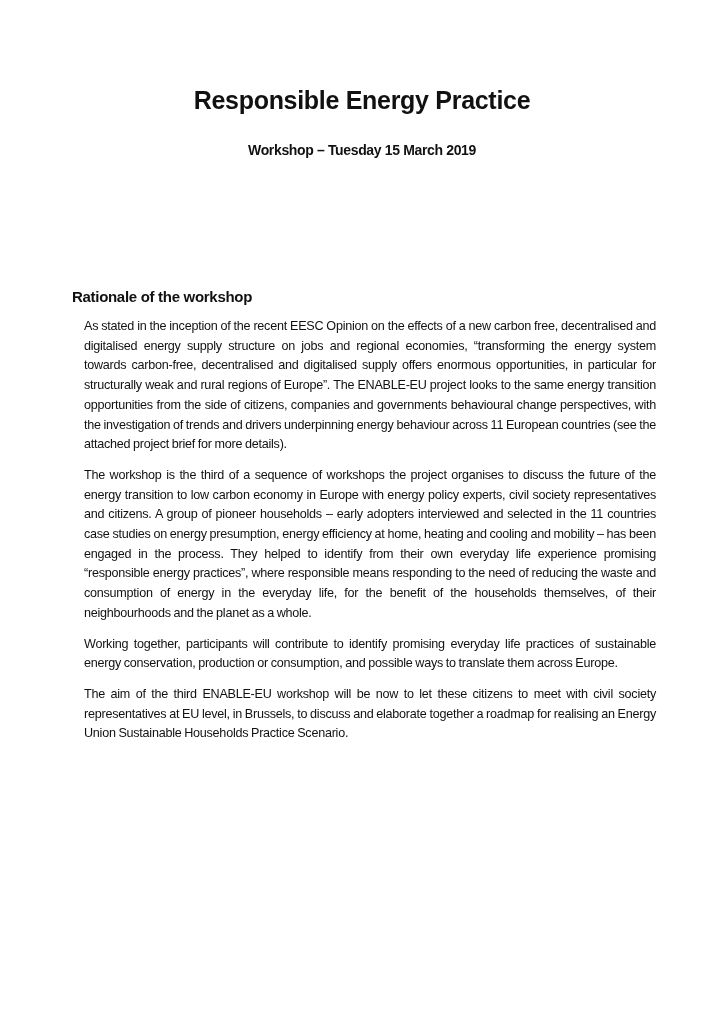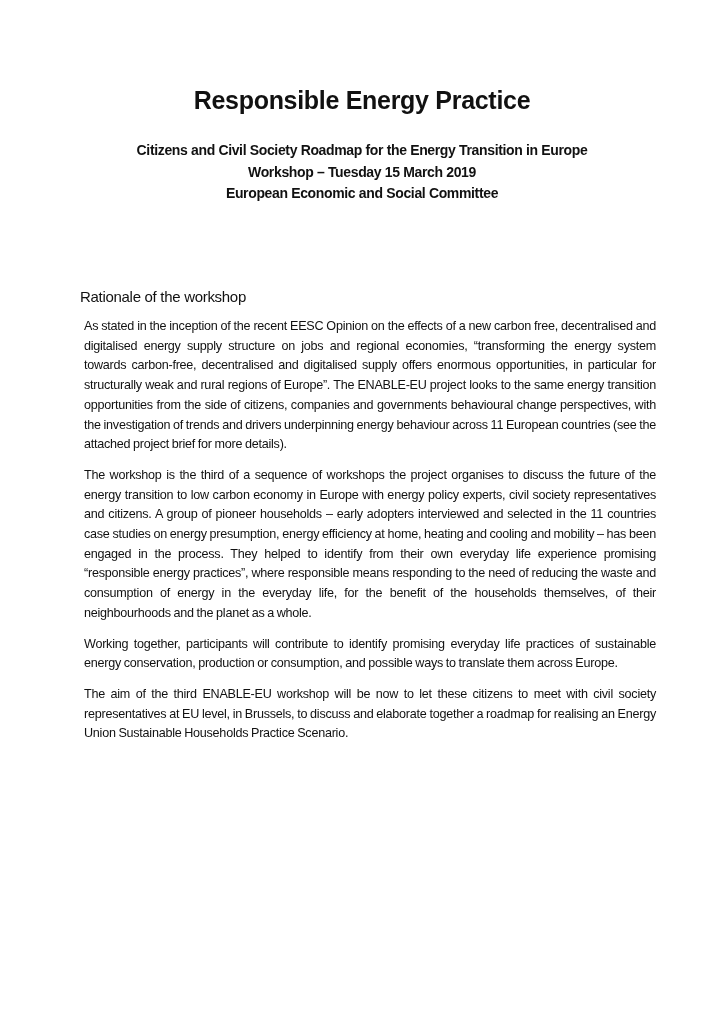--- a/index.html
+++ b/index.html
@@ -4,34 +4,32 @@
 <style>
   html, body { margin: 0; padding: 0; background: #ffffff; }
   body { width: 724px; height: 1024px; position: relative; overflow: hidden;
          font-family: "Liberation Sans", "DejaVu Sans", sans-serif; color: #111; }
   .page { position: absolute; left: 0; top: 0; width: 724px; height: 1024px; background: #fff; }
   .title { position: absolute; top: 86px; left: 0; width: 724px; text-align: center;
            font-size: 25px; font-weight: bold; letter-spacing: -0.3px; margin: 0; }
   .subtitle-block { position: absolute; top: 140px; left: 0; width: 724px; text-align: center; }
   .subtitle-line { font-size: 14px; font-weight: bold; line-height: 21.5px; letter-spacing: -0.35px; }
   .section { position: absolute; top: 288px; left: 68px; width: 588px; }
-  .heading { font-size: 15px; font-weight: normal; margin: 0 0 12px 12px; letter-spacing: -0.3px; }
+  .heading { font-size: 15px; font-weight: bold; margin: 0 0 12px 4px; letter-spacing: -0.3px; }
   .para { font-size: 12.6px; line-height: 19.7px; text-align: justify; margin: 0 0 11px 16px;
           letter-spacing: -0.25px; word-spacing: -0.5px; }
 </style>
 </head>
 <body>
 
 <div class="page">
   <h1 class="title">Responsible Energy Practice</h1>
 
   <div class="subtitle-block">
-    <div class="subtitle-line">Citizens and Civil Society Roadmap for the Energy Transition in Europe</div>
     <div class="subtitle-line">Workshop – Tuesday 15 March 2019</div>
-    <div class="subtitle-line">European Economic and Social Committee</div>
   </div>
 
   <div class="section">
     <h2 class="heading">Rationale of the workshop</h2>
     <p class="para">As stated in the inception of the recent EESC Opinion on the effects of a new carbon free, decentralised and digitalised energy supply structure on jobs and regional economies, “transforming the energy system towards carbon-free, decentralised and digitalised supply offers enormous opportunities, in particular for structurally weak and rural regions of Europe”. The ENABLE-EU project looks to the same energy transition opportunities from the side of citizens, companies and governments behavioural change perspectives, with the investigation of trends and drivers underpinning energy behaviour across 11 European countries (see the attached project brief for more details).</p>
     <p class="para">The workshop is the third of a sequence of workshops the project organises to discuss the future of the energy transition to low carbon economy in Europe with energy policy experts, civil society representatives and citizens. A group of pioneer households – early adopters interviewed and selected in the 11 countries case studies on energy presumption, energy efficiency at home, heating and cooling and mobility – has been engaged in the process. They helped to identify from their own everyday life experience promising “responsible energy practices”, where responsible means responding to the need of reducing the waste and consumption of energy in the everyday life, for the benefit of the households themselves, of their neighbourhoods and the planet as a whole.</p>
     <p class="para">Working together, participants will contribute to identify promising everyday life practices of sustainable energy conservation, production or consumption, and possible ways to translate them across Europe.</p>
     <p class="para">The aim of the third ENABLE-EU workshop will be now to let these citizens to meet with civil society representatives at EU level, in Brussels, to discuss and elaborate together a roadmap for realising an Energy Union Sustainable Households Practice Scenario.</p>
   </div>
 </div>

